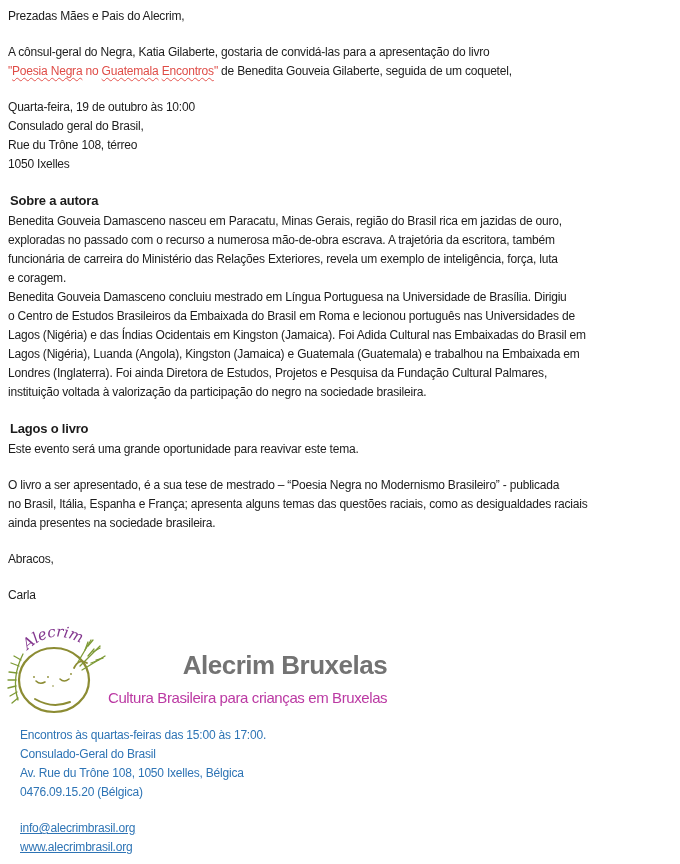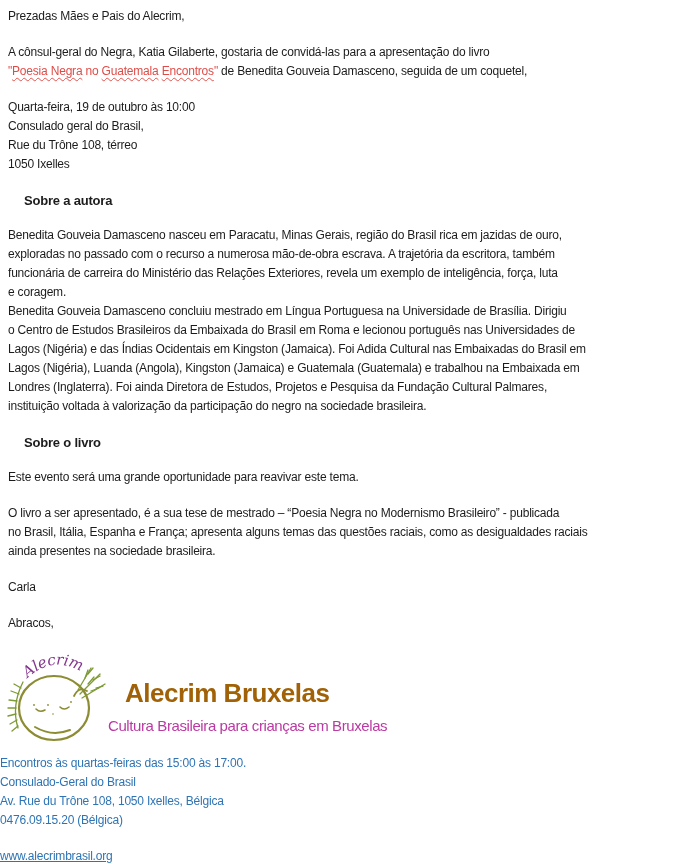--- a/index.html
+++ b/index.html
@@ -21,21 +21,21 @@
     padding: 7px 4px 0 8px;
   }
   .doc p {
     margin: 0 0 17px 0;
     white-space: pre-line;
   }
   .sec-heading {
     font-size: 13px;
     font-weight: bold;
     line-height: 19px;
-    margin: 16px;
+    margin: 2px;
   }
   .red { color: #df4c47; }
   .wavy {
     text-decoration: underline;
     text-decoration-style: wavy;
     text-decoration-color: #e4534e;
     text-decoration-thickness: 1px;
     text-underline-offset: 2px;
   }
   .logo-row {
@@ -50,84 +50,85 @@
   }
   .logo-text {
     margin-left: 0px;
     padding-top: 14px;
   }
   .logo-title {
     font-size: 26px;
     font-weight: 600;
     letter-spacing: -0.5px;
     line-height: 30px;
-    color: #a16207;
+    color: #737373;
     margin-left: 17px;
     white-space: nowrap;
+    text-align: right;
   }
   .logo-subtitle {
     font-size: 15px;
     letter-spacing: -0.4px;
     line-height: 19px;
     color: #bb39a3;
     margin-top: 8px;
     white-space: nowrap;
   }
   .footer {
     color: #2e74b5;
-    padding-left: 0;
+    padding-left: 20px;
   }
   .footer p {
     margin: 0 0 17px 0;
     white-space: pre-line;
   }
   .footer a {
     color: #2e74b5;
     text-decoration: underline;
     display: block;
     line-height: 19px;
     cursor: pointer;
   }
 </style>
 </head>
 <body>
 
 <div class="doc">
 
   <p>Prezadas Mães e Pais do Alecrim,</p>
 
-  <p><span>A cônsul-geral do Negra, Katia Gilaberte, gostaria de convidá-las para a apresentação do livro</span><br><span class="red"><span>"</span><span class="wavy">Poesia Negra</span><span> no </span><span class="wavy">Guatemala</span><span> </span><span class="wavy">Encontros</span><span>"</span></span><span> de Benedita Gouveia Damasceno, seguida de um coquetel,</span></p>
+  <p><span>A cônsul-geral do Negra, Katia Gilaberte, gostaria de convidá-las para a apresentação do livro</span><br><span class="red"><span>"</span><span class="wavy">Poesia Negra</span><span> no </span><span class="wavy">Guatemala</span><span> </span><span class="wavy">Encontros</span><span>"</span></span><span> de Benedita Gouveia Gilaberte, seguida de um coquetel,</span></p>
 
   <p>Quarta-feira, 19 de outubro às 10:00
 Consulado geral do Brasil,
 Rue du Trône 108, térreo
 1050 Ixelles</p>
 
   <div class="sec-heading">Sobre a autora</div>
   <p>Benedita Gouveia Damasceno nasceu em Paracatu, Minas Gerais, região do Brasil rica em jazidas de ouro,
 exploradas no passado com o recurso a numerosa mão-de-obra escrava. A trajetória da escritora, também
 funcionária de carreira do Ministério das Relações Exteriores, revela um exemplo de inteligência, força, luta
 e coragem.
 Benedita Gouveia Damasceno concluiu mestrado em Língua Portuguesa na Universidade de Brasília. Dirigiu
 o Centro de Estudos Brasileiros da Embaixada do Brasil em Roma e lecionou português nas Universidades de
 Lagos (Nigéria) e das Índias Ocidentais em Kingston (Jamaica). Foi Adida Cultural nas Embaixadas do Brasil em
 Lagos (Nigéria), Luanda (Angola), Kingston (Jamaica) e Guatemala (Guatemala) e trabalhou na Embaixada em
 Londres (Inglaterra). Foi ainda Diretora de Estudos, Projetos e Pesquisa da Fundação Cultural Palmares,
 instituição voltada à valorização da participação do negro na sociedade brasileira.</p>
 
-  <div class="sec-heading">Sobre o livro</div>
+  <div class="sec-heading">Lagos o livro</div>
   <p>Este evento será uma grande oportunidade para reavivar este tema.</p>
 
   <p>O livro a ser apresentado, é a sua tese de mestrado – “Poesia Negra no Modernismo Brasileiro” - publicada
 no Brasil, Itália, Espanha e França; apresenta alguns temas das questões raciais, como as desigualdades raciais
 ainda presentes na sociedade brasileira.</p>
 
+  <p>Abracos,</p>
+
   <p>Carla</p>
-
-  <p>Abracos,</p>
 
   <div class="logo-row">
     <svg class="logo-face" width="100" height="98" viewBox="0 0 100 98">
       <g fill="none" stroke-linecap="round">
 
         <ellipse cx="46" cy="58" rx="35" ry="32" stroke="#8c8c33" stroke-width="2.2"></ellipse>
 
         <g stroke="#7d9a35" stroke-width="1.3">
           <path d="M15,32 C8,46 5,62 10,78"></path>
           <path d="M13,38 l-7,-4"></path>
@@ -176,16 +177,16 @@
   </div>
 
 </div>
 
 <div class="footer">
   <p>Encontros às quartas-feiras das 15:00 às 17:00.
 Consulado-Geral do Brasil
 Av. Rue du Trône 108, 1050 Ixelles, Bélgica
 0476.09.15.20 (Bélgica)</p>
   <div>
+    <a href="#">info@alecrimbrasil.org</a>
     <a href="#">www.alecrimbrasil.org</a>
-    <a href="#">info@alecrimbrasil.org</a>
   </div>
 </div>
 
 </body></html>

